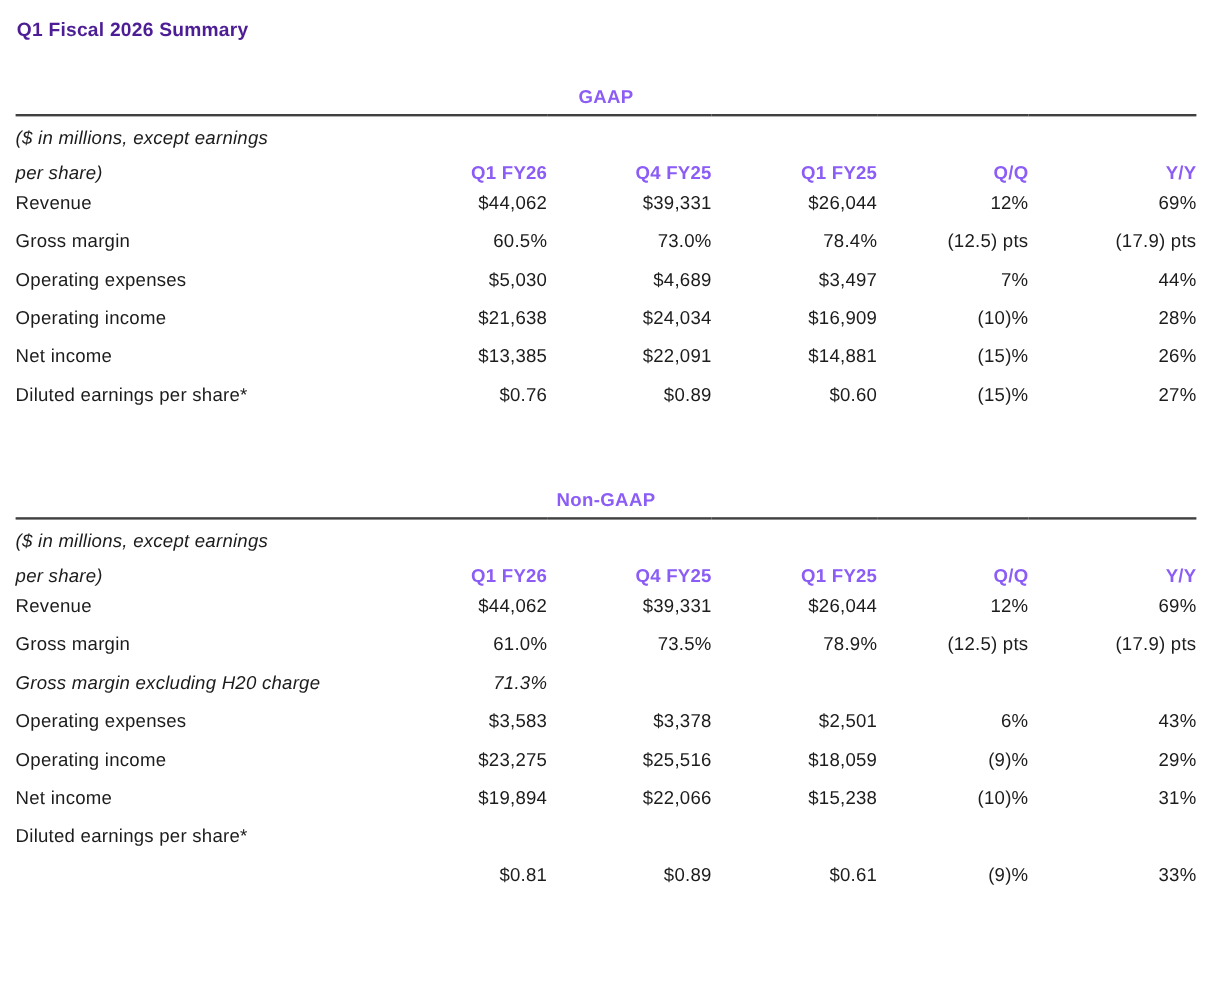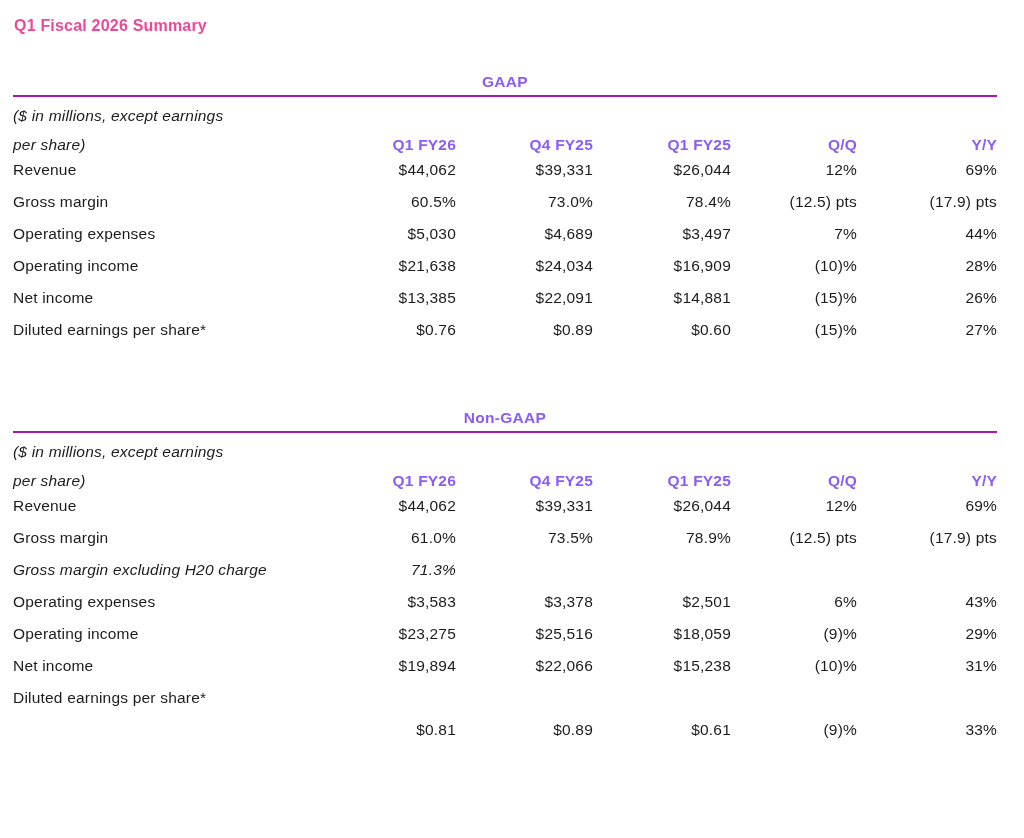--- a/index.html
+++ b/index.html
@@ -15,40 +15,40 @@
     box-sizing: border-box;
     padding: 16px 13px 0 13px;
     overflow: hidden;
   }
   h1.page-title {
     margin: 0 0 0 1px;
     font-size: 16px;
     line-height: 19px;
     font-weight: bold;
     letter-spacing: 0.2px;
-    color: #ec4899;
+    color: #4c1d95;
   }
   section.tbl-section { width: 984px; }
   section.sec-gaap   { margin-top: 37px; }
   section.sec-nongaap{ margin-top: 62px; }
   .sec-title {
     width: 984px;
     text-align: center;
     font-weight: bold;
     font-size: 15.5px;
     line-height: 20px;
     letter-spacing: 0.3px;
     margin-bottom: 3px;
     color: #8b5cf6;
   }
   table.fin-table {
     width: 984px;
     table-layout: fixed;
     border-collapse: collapse;
-    border-top: 2px solid #a21caf;
+    border-top: 2px solid #404040;
     font-size: 15.5px;
     letter-spacing: 0.2px;
   }
   table.fin-table th, table.fin-table td {
     padding: 0;
     white-space: nowrap;
     overflow: visible;
   }
   thead tr { height: 29px; }
   thead th { vertical-align: bottom; padding-bottom: 6px; font-weight: normal; }

